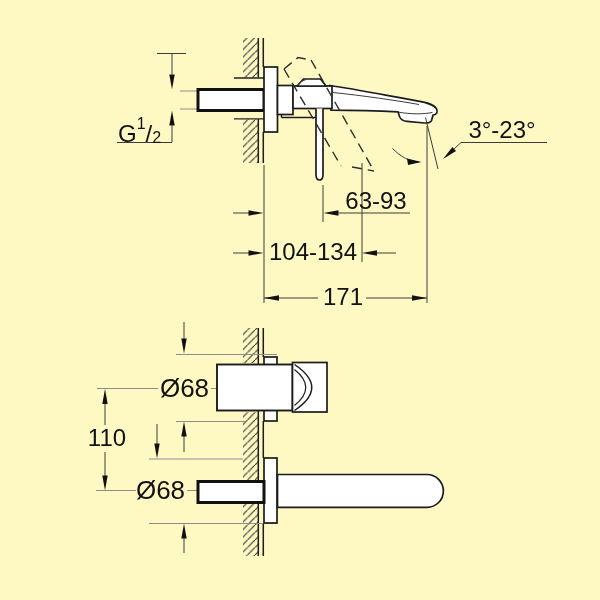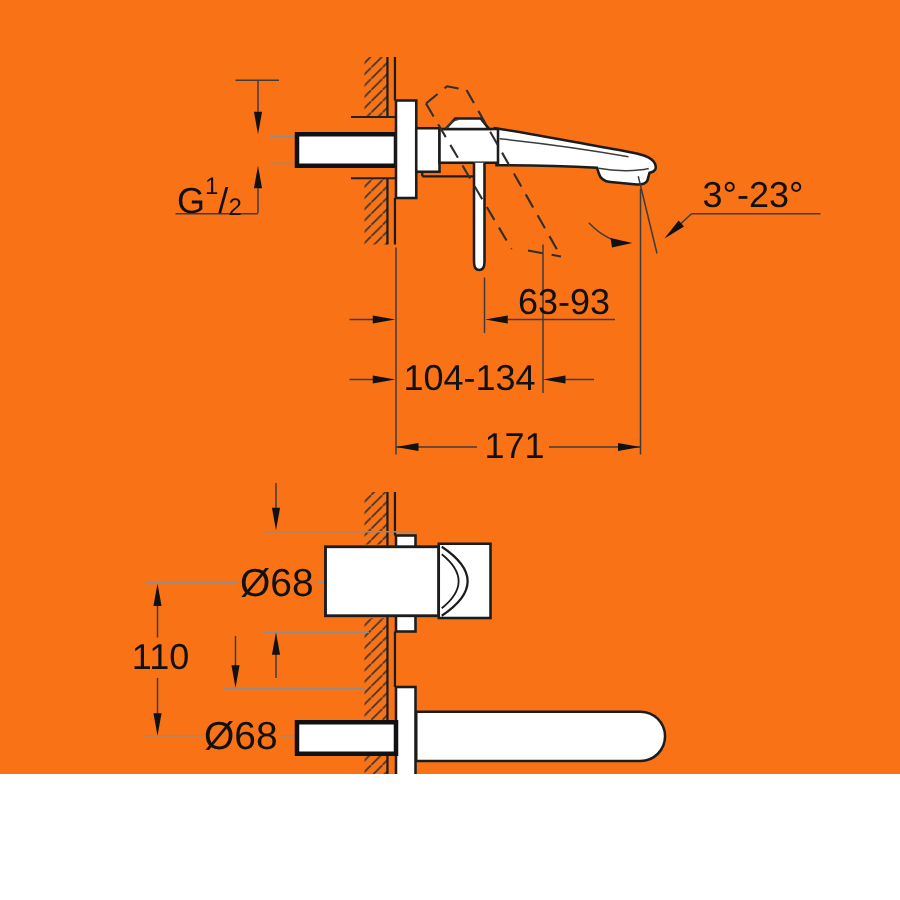--- a/index.html
+++ b/index.html
@@ -1,16 +1,16 @@
 <!DOCTYPE html>
 <html><head>
 <meta charset="utf-8">
 <style>
   html,body{margin:0;padding:0;background:#ffffff;}
-  #stage{position:relative;width:600px;height:516px;background:#f97316;overflow:hidden;
+  #stage{position:relative;width:600px;height:600px;background:#fef9c3;overflow:hidden;
          font-family:"Liberation Sans",sans-serif;}
   svg{display:block;}
   .ol   {stroke:#1c1c1c;stroke-width:1.7;fill:#ffffff;}
   .ol2  {stroke:#1c1c1c;stroke-width:1.9;fill:#ffffff;}
   .thick{stroke:#111111;stroke-width:3;fill:#ffffff;}
   .thin {stroke:#3c3c3c;stroke-width:1;fill:none;}
   .gray {stroke:#8d8d8d;stroke-width:1;fill:none;}
   .hl   {stroke:#1c1c1c;stroke-width:1.5;fill:none;}
   .ah   {fill:#111111;stroke:none;}
   .dash {stroke:#2e2e2e;stroke-width:1.4;fill:none;stroke-dasharray:10 6;}

